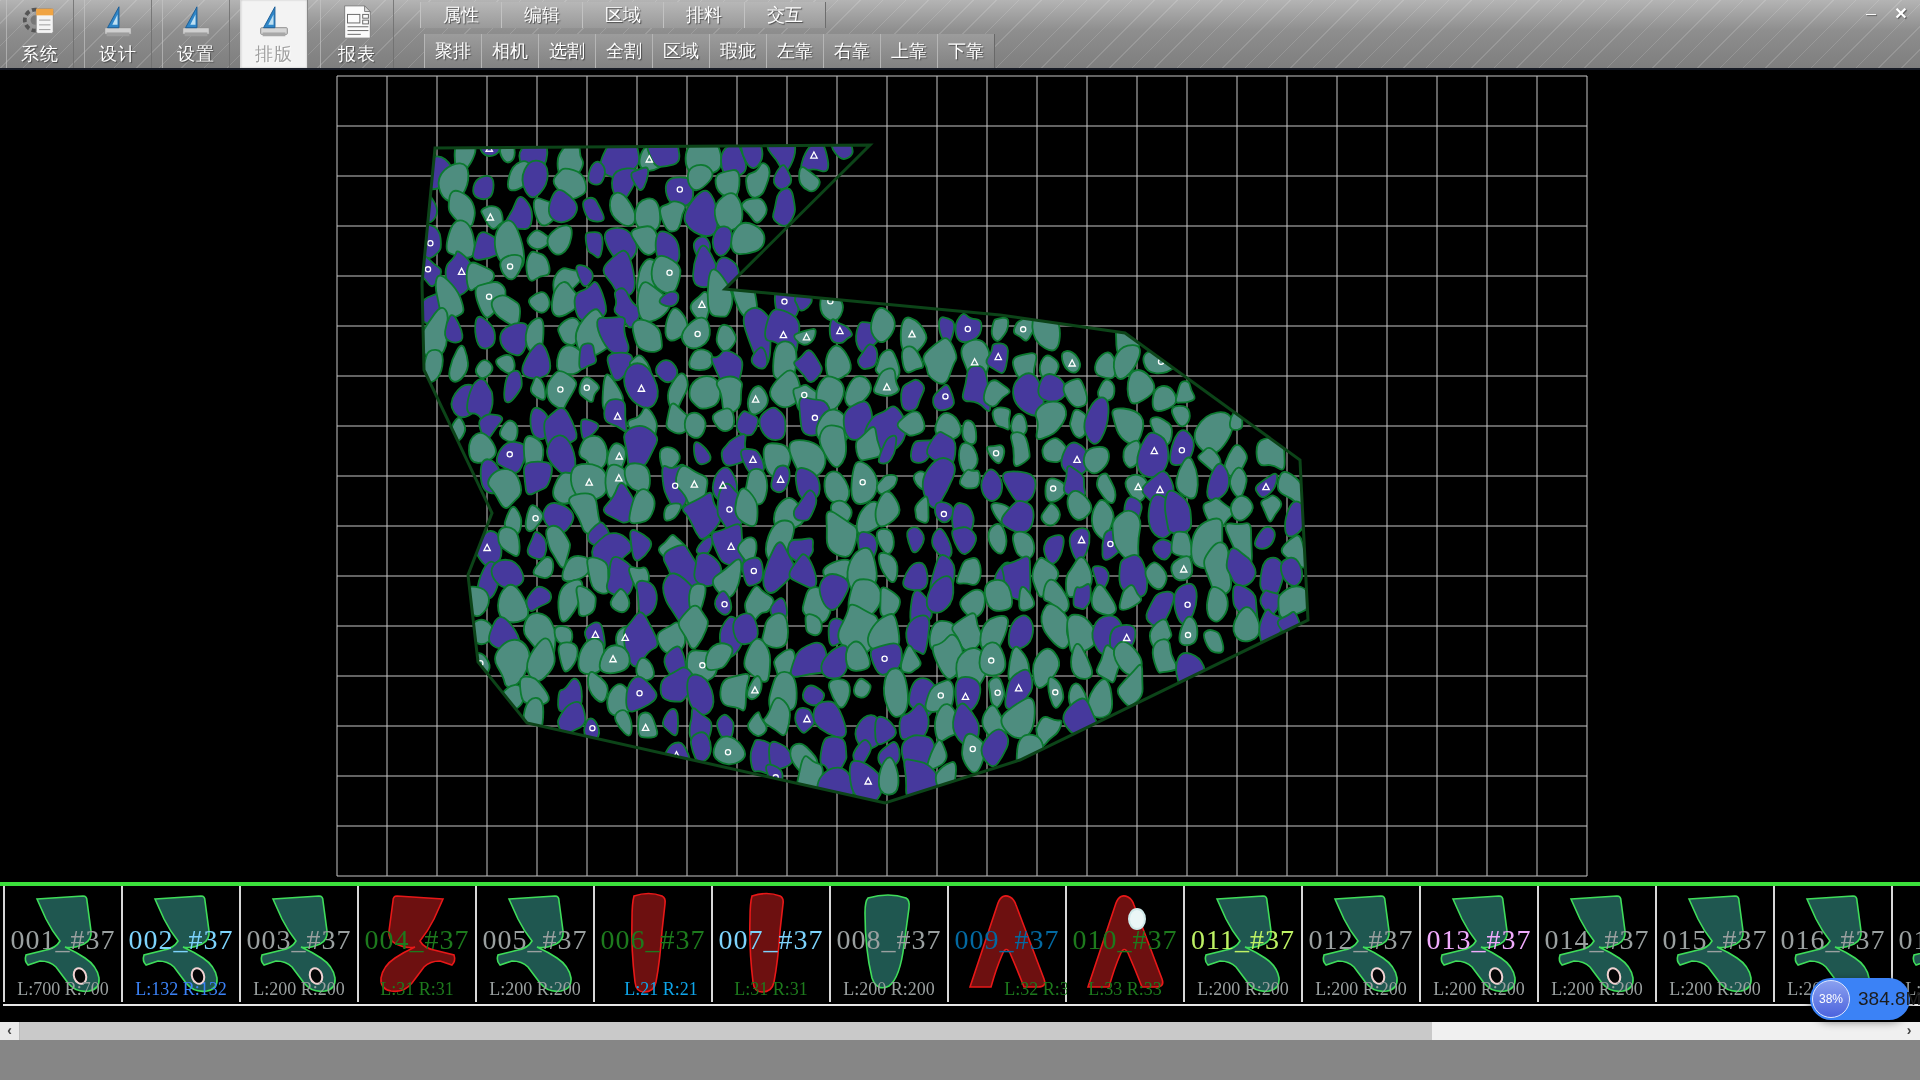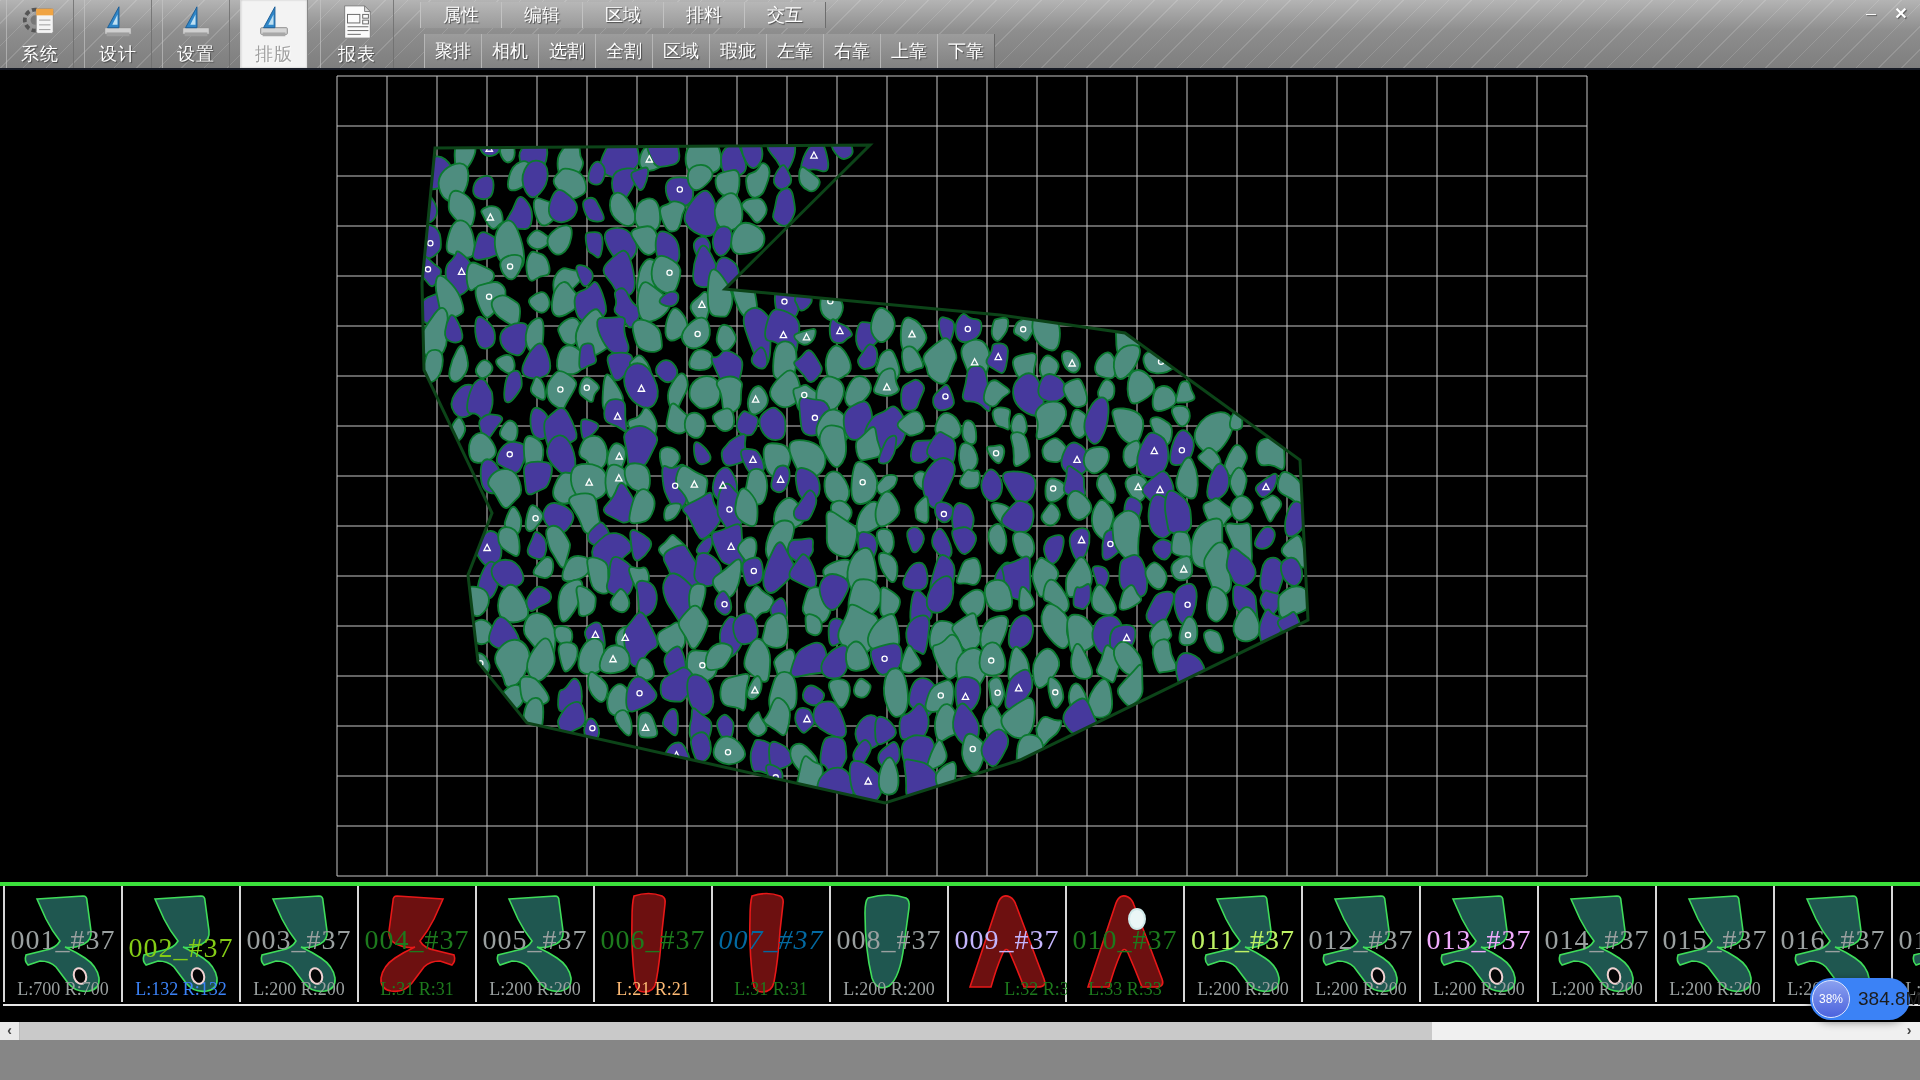--- a/index.html
+++ b/index.html
@@ -815,21 +815,21 @@
           <div class="cid" style="color: rgb(154, 160, 160);">001_#37</div>
           <div class="cval" style="color: rgb(154, 160, 160);">L:700 R:700</div>
         </div>
         <div class="cell">
           <svg width="100" height="112" viewBox="0 0 100 110">
             <g>
               <path d="M24 10 L70 7 Q74 7 74 12 L78 42 Q79 51 71 55 Q60 60 52 58 Q63 63 72 69 Q84 77 86 89 Q87 100 76 102 Q63 104 55 94 Q49 86 43 78 Q37 72 27 72 L15 76 Q11 72 13 66 Q25 63 33 61 Q43 59 47 52 Q39 42 33 30 Q28 19 24 10 Z" fill="#1f5750" stroke="#3fdd5a" stroke-width="1.6"></path>
               <ellipse cx="67" cy="87" rx="6" ry="8" transform="rotate(-20 67 87)" fill="#050505" stroke="#f0d2d2" stroke-width="2"></ellipse>
             </g>
           </svg>
-          <div class="cid" style="color: #84cc16; margin-top: 8px;">002_#37</div>
+          <div class="cid" style="color: #7dd3fc;">002_#37</div>
           <div class="cval" style="color: #3b82f6;">L:132 R:132</div>
         </div>
         <div class="cell">
           <svg width="100" height="112" viewBox="0 0 100 110">
             <g>
               <path d="M24 10 L70 7 Q74 7 74 12 L78 42 Q79 51 71 55 Q60 60 52 58 Q63 63 72 69 Q84 77 86 89 Q87 100 76 102 Q63 104 55 94 Q49 86 43 78 Q37 72 27 72 L15 76 Q11 72 13 66 Q25 63 33 61 Q43 59 47 52 Q39 42 33 30 Q28 19 24 10 Z" fill="#1f5750" stroke="#3fdd5a" stroke-width="1.6"></path>
               <ellipse cx="67" cy="87" rx="6" ry="8" transform="rotate(-20 67 87)" fill="#050505" stroke="#f0d2d2" stroke-width="2"></ellipse>
             </g>
           </svg>
           <div class="cid" style="color: rgb(154, 160, 160);">003_#37</div>
@@ -853,47 +853,47 @@
           <div class="cid" style="color: rgb(154, 160, 160);">005_#37</div>
           <div class="cval" style="color: rgb(154, 160, 160);">L:200 R:200</div>
         </div>
         <div class="cell">
           <svg width="100" height="112" viewBox="0 0 100 110">
             <g>
               <path d="M31 7 Q46 2 59 7 Q63 9 62 15 L59 42 Q57 72 53 93 Q51 103 41 103 Q33 103 32 93 Q28 60 29 30 Q29 14 31 7 Z" fill="#6d1010" stroke="#e81818" stroke-width="1.6"></path>
             </g>
           </svg>
           <div class="cid" style="color: rgb(29, 122, 29);">006_#37</div>
-          <div class="cval" style="color: #fdba74;">L:21 R:21</div>
+          <div class="cval" style="color: #0ea5e9; padding-left: 8px;">L:21 R:21</div>
         </div>
         <div class="cell">
           <svg width="100" height="112" viewBox="0 0 100 110">
             <g>
               <path d="M31 7 Q46 2 59 7 Q63 9 62 15 L59 42 Q57 72 53 93 Q51 103 41 103 Q33 103 32 93 Q28 60 29 30 Q29 14 31 7 Z" fill="#6d1010" stroke="#e81818" stroke-width="1.6"></path>
             </g>
           </svg>
-          <div class="cid" style="color: #0369a1; font-style: italic;">007_#37</div>
+          <div class="cid" style="color: #7dd3fc;">007_#37</div>
           <div class="cval" style="color: rgb(29, 122, 29);">L:31 R:31</div>
         </div>
         <div class="cell">
           <svg width="100" height="112" viewBox="0 0 100 110">
             <g>
               <path d="M29 9 Q50 3 67 9 Q71 11 70 19 L65 56 Q61 89 50 97 Q38 103 33 89 Q26 60 26 24 Q26 12 29 9 Z" fill="#1f5750" stroke="#3fdd5a" stroke-width="1.6"></path>
             </g>
           </svg>
           <div class="cid" style="color: rgb(154, 160, 160);">008_#37</div>
           <div class="cval" style="color: rgb(154, 160, 160);">L:200 R:200</div>
         </div>
         <div class="cell">
           <svg width="100" height="112" viewBox="0 0 100 110">
             <g>
               <path d="M13 98 L41 14 Q45 4 53 8 Q57 10 59 16 L87 90 Q90 98 81 98 L67 98 Q60 80 53 64 Q49 56 45 66 Q39 80 34 98 Z" fill="#6d1010" stroke="#e81818" stroke-width="1.6"></path>
             </g>
           </svg>
-          <div class="cid" style="color: #c4b5fd;">009_#37</div>
+          <div class="cid" style="color: #0369a1;">009_#37</div>
           <div class="cval" style="color: rgb(29, 122, 29); margin-left: 34px;">L:32 R:31</div>
         </div>
         <div class="cell">
           <svg width="100" height="112" viewBox="0 0 100 110">
             <g>
               <path d="M13 98 L41 14 Q45 4 53 8 Q57 10 59 16 L87 90 Q90 98 81 98 L67 98 Q60 80 53 64 Q49 56 45 66 Q39 80 34 98 Z" fill="#6d1010" stroke="#e81818" stroke-width="1.6"></path>
               <ellipse cx="62" cy="30" rx="8" ry="10" fill="#eaf6f6" stroke="#cfeaea" stroke-width="2"></ellipse>
             </g>
           </svg>
           <div class="cid" style="color: rgb(29, 122, 29); font-family: Liberation Serif, serif;">010_#37</div>

